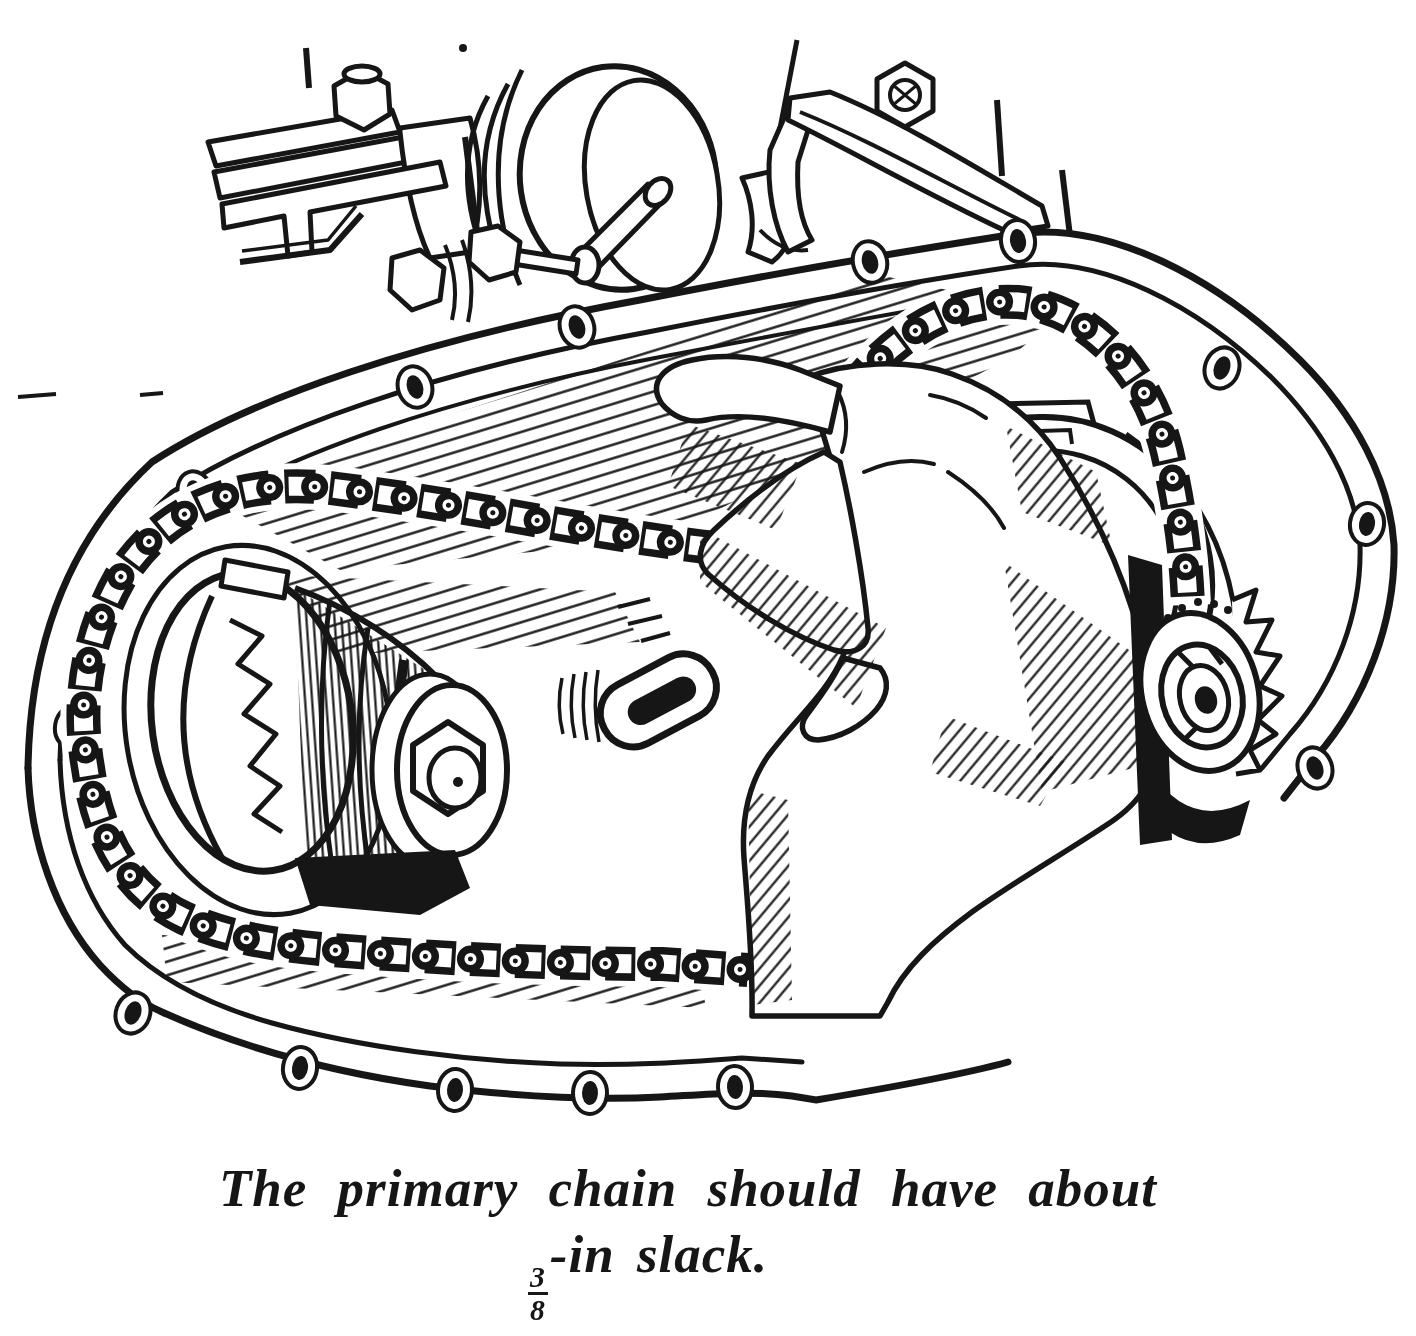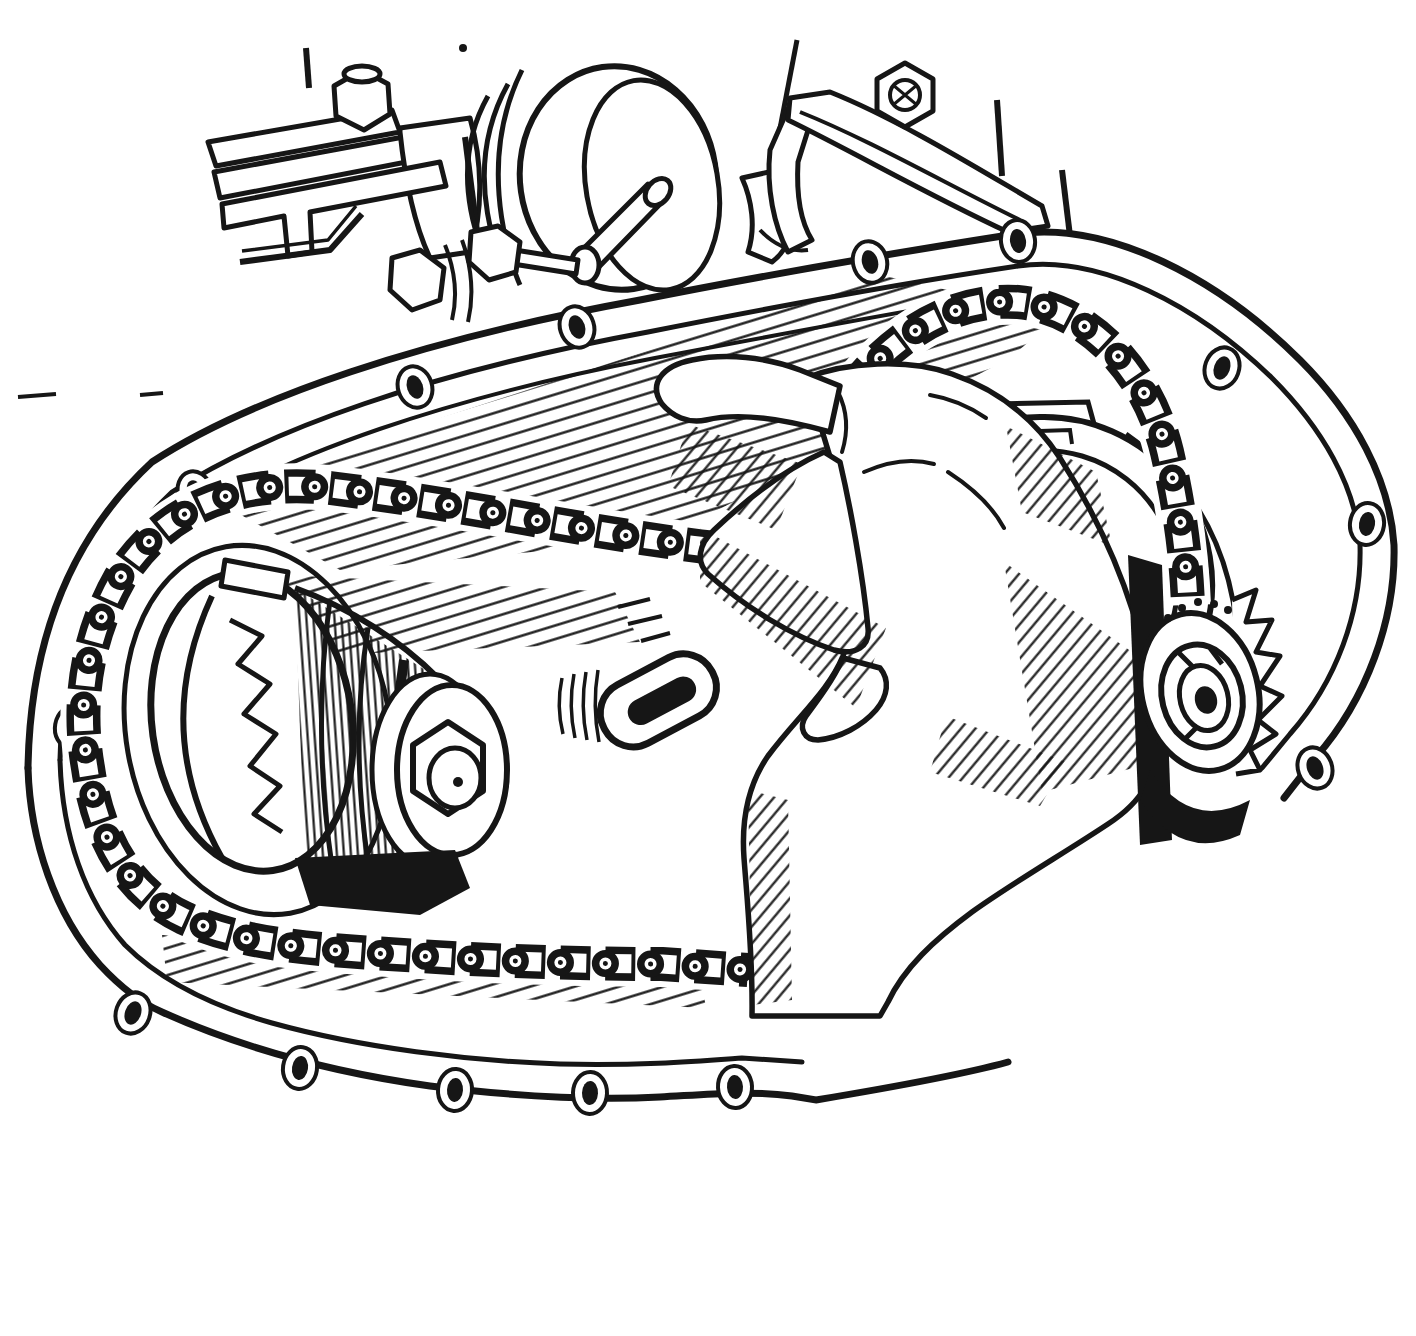--- a/index.html
+++ b/index.html
@@ -238,14 +238,21 @@
         <circle cx="1228" cy="610" r="4"></circle>
       </g>
       <ellipse cx="1202" cy="696" rx="40" ry="52" transform="rotate(-14 1202 696)" fill="#ffffff" stroke-width="6"></ellipse>
       <ellipse cx="1204" cy="698" rx="24" ry="33" transform="rotate(-14 1204 698)" fill="#ffffff" stroke-width="5"></ellipse>
       <ellipse cx="1206" cy="700" rx="11" ry="14" transform="rotate(-14 1206 700)" fill="#161616" stroke="none"></ellipse>
       <path d="M1178,652 L1194,668 M1222,664 L1210,648 M1184,740 L1198,726" fill="none" stroke-width="5"></path>
       <path d="M1150,770 Q1190,832 1250,800 L1240,835 Q1180,862 1140,800 Z" fill="#161616" stroke="none"></path>
     </g>
   </svg>
 
+  <div class="caption">
+    <span class="line1">The primary chain should have about</span>
+    <span class="line2"><span class="frac">
+          <span class="num">3</span>
+          <span class="den">8</span>
+        </span><span>-in slack.</span></span>
+  </div>
 
 </div>
 
 </body></html>

